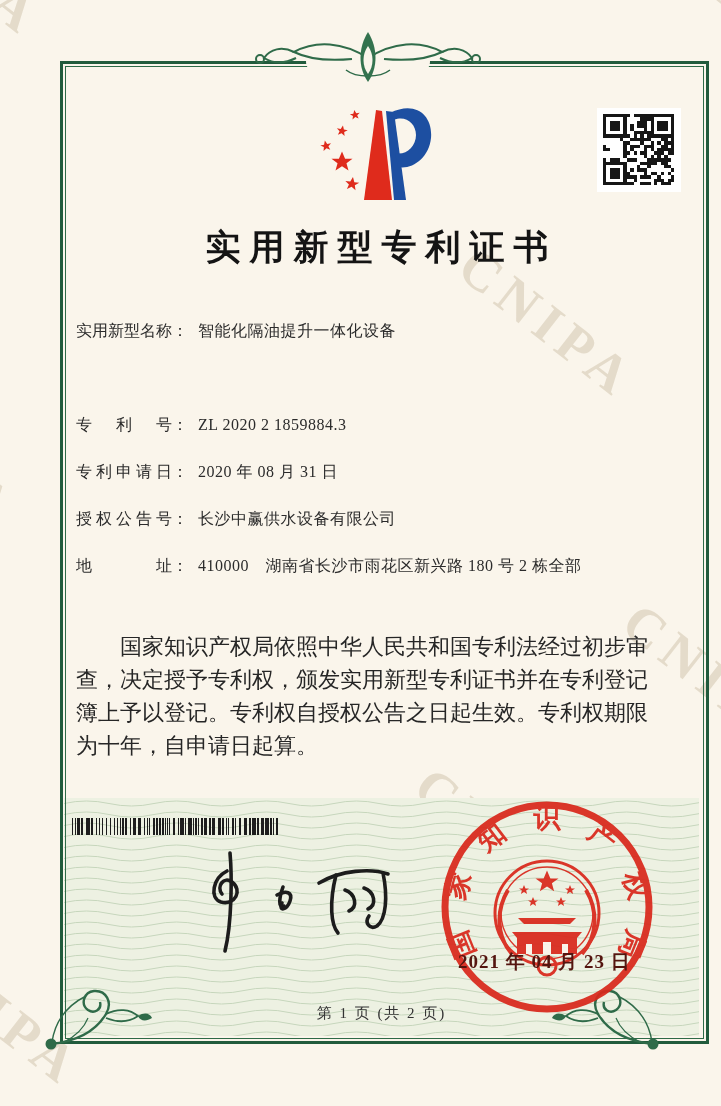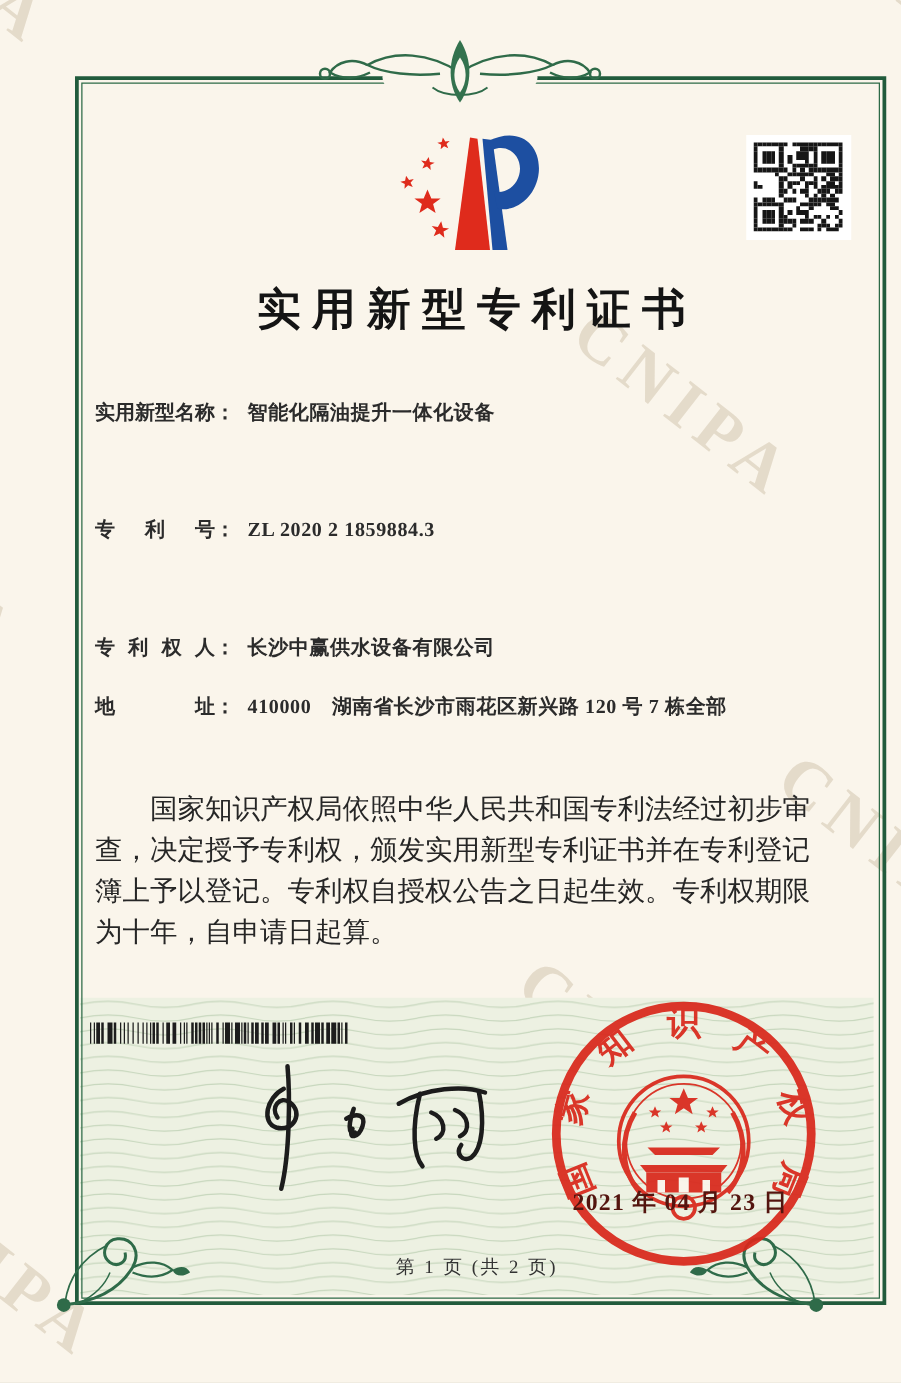--- a/index.html
+++ b/index.html
@@ -15,21 +15,21 @@
   #band{position:absolute;left:64px;top:798px;width:635px;height:238px;z-index:1;}
   
   #certno{position:absolute;left:76px;top:110px;font-size:16px;letter-spacing:3px;color:#3a3a3a;z-index:3;}
   #logo{position:absolute;left:302px;top:100px;z-index:3;}
   #qr{position:absolute;left:597px;top:108px;width:84px;height:84px;background:#fff;z-index:3;}
   #qrgrid{position:absolute;left:6px;top:6px;width:72px;height:72px;}
   #qrgrid div{position:absolute;width:3.4px;height:3.4px;background:#161616;}
   #title{position:absolute;left:60px;top:224px;width:643px;text-align:center;font-size:35px;
          font-weight:700;letter-spacing:9px;color:#141414;z-index:3;}
   
-  .frow{position:absolute;left:76px;font-size:16px;line-height:24px;z-index:3;white-space:nowrap;font-weight:bold;}
+  .frow{position:absolute;left:76px;font-size:16px;line-height:24px;z-index:3;white-space:nowrap;}
   .flabel{display:inline-block;width:96px;text-align:justify;text-align-last:justify;vertical-align:top;}
   .fcolon{display:inline-block;vertical-align:top;}
   .fvalue{display:inline-block;margin-left:6px;vertical-align:top;letter-spacing:.5px;}
   .gright{position:absolute;left:295px;top:0;}
   
   #bodytext{position:absolute;left:76px;top:630px;width:572px;font-size:22px;line-height:33px;
             text-align:justify;color:#262626;z-index:3;}
   #bodytext p{margin:0;text-indent:2em;}
   
   #barcode{position:absolute;left:72px;top:818px;width:210px;height:17px;z-index:3;}
@@ -376,27 +376,31 @@
   <div id="title">实用新型专利证书</div>
 
   <div class="frow" style="top:319px">
     <span class="flabel">实用新型名称</span><span class="fcolon">：</span>
     <span class="fvalue">智能化隔油提升一体化设备</span>
   </div>
   <div class="frow" style="top:413px">
     <span class="flabel">专利号</span><span class="fcolon">：</span>
     <span class="fvalue">ZL 2020 2 1859884.3</span>
   </div>
+  <div class="frow" style="top:460px">
+    <span class="flabel">专利申请日</span><span class="fcolon">：</span>
+    <span class="fvalue">2020 年 08 月 31 日</span>
+  </div>
   <div class="frow" style="top:507px">
-    <span class="flabel">专利权人</span><span class="fcolon">：</span>
+    <span class="flabel">授权公告号</span><span class="fcolon">：</span>
     <span class="fvalue">长沙中赢供水设备有限公司</span>
   </div>
   <div class="frow" style="top:554px">
     <span class="flabel">地址</span><span class="fcolon">：</span>
-    <span class="fvalue">410000　湖南省长沙市雨花区新兴路 120 号 7 栋全部</span>
+    <span class="fvalue">410000　湖南省长沙市雨花区新兴路 180 号 2 栋全部</span>
   </div>
   <div class="frow" style="top:601px;width:572px;">
   </div>
 
   <div id="bodytext">
     <p>国家知识产权局依照中华人民共和国专利法经过初步审查，决定授予专利权，颁发实用新型专利证书并在专利登记簿上予以登记。专利权自授权公告之日起生效。专利权期限为十年，自申请日起算。</p>
   </div>
 
   <div id="barcode">
       <div style="left: 0px; width: 1px;"></div>

